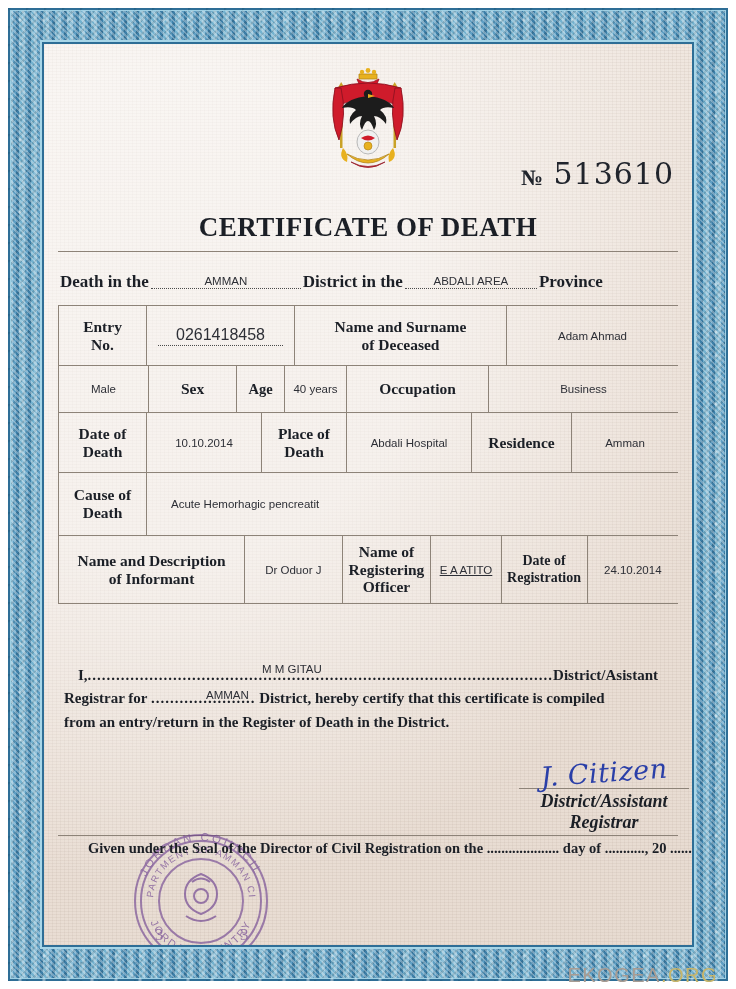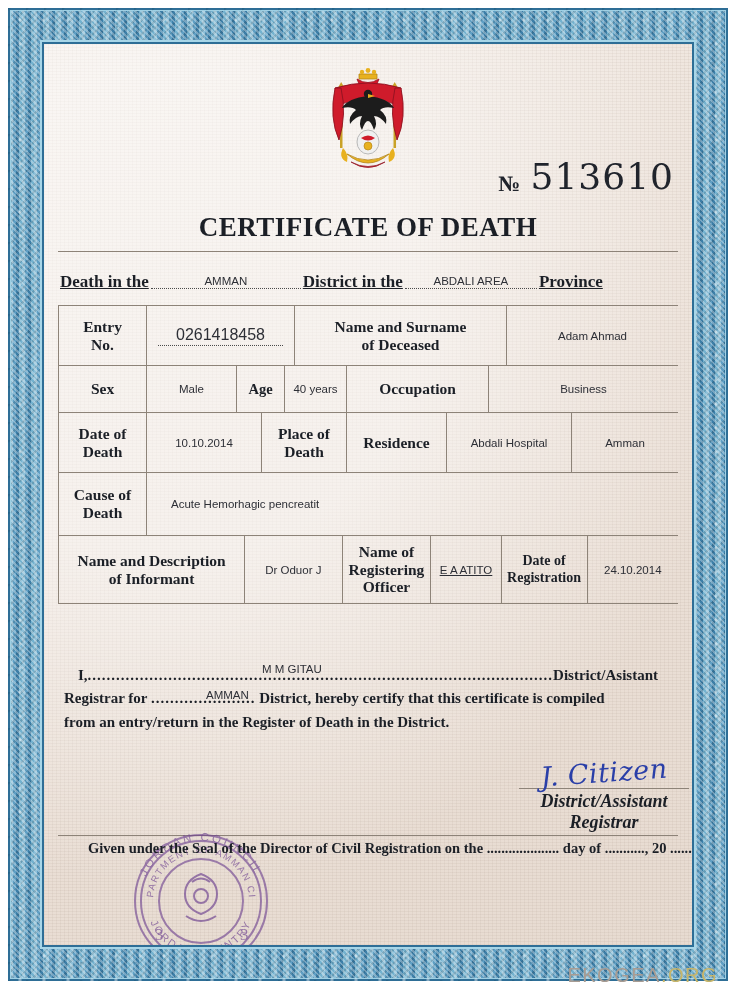--- a/index.html
+++ b/index.html
@@ -86,21 +86,21 @@
     gap: 10px;
     color: #20242c;
   }
   .serial .no-label {
     font-family: "Liberation Serif", serif;
     font-size: 22px;
     font-weight: bold;
   }
   .serial .no-value {
     font-family: "DejaVu Serif", serif;
-    font-size: 36px;
+    font-size: 30px;
     letter-spacing: 1px;
   }
 
   
   .title {
     position: absolute;
     left: 0; right: 0;
     top: 168px;
     text-align: center;
     font-family: "Liberation Serif", serif;
@@ -124,21 +124,21 @@
     left: 14px; right: 14px;
     top: 215px;
     height: 46px;
     display: flex;
     align-items: center;
     font-size: 17px;
     font-weight: bold;
     color: #1b1f26;
     white-space: nowrap;
   }
-  .districtline .lbl { padding: 0 2px; text-decoration: underline; }
+  .districtline .lbl { padding: 0 2px; }
   .fillfield {
     position: relative;
     display: inline-block;
     text-align: center;
     font-family: "Liberation Sans", sans-serif;
     font-weight: normal;
     font-size: 11.5px;
     color: #2d2f36;
     border-bottom: 1px dotted #4a4a4a;
     padding-bottom: 1px;
@@ -373,40 +373,40 @@
           <span class="dottedval">0261418458</span>
         </div>
         <div class="cell hdr" style="width:212px;flex-direction:column;">
           <span>Name and Surname</span>
           <span>of Deceased</span>
         </div>
         <div class="cell val" style="width:171px;border-right:none;">Adam Ahmad</div>
       </div>
 
       <div class="row r2">
+        <div class="cell val" style="width:90px;">Male</div>
         <div class="cell hdr" style="width:88px;">Sex</div>
-        <div class="cell val" style="width:90px;">Male</div>
         <div class="cell hdr" style="width:48px;font-size:14.5px;">Age</div>
         <div class="cell val" style="width:62px;">40 years</div>
         <div class="cell hdr" style="width:142px;">Occupation</div>
         <div class="cell val" style="width:189px;border-right:none;">Business</div>
       </div>
 
       <div class="row r3">
         <div class="cell hdr" style="width:88px;flex-direction:column;">
           <span>Date of</span>
           <span>Death</span>
         </div>
         <div class="cell val" style="width:115px;">10.10.2014</div>
         <div class="cell hdr" style="width:85px;flex-direction:column;align-items:center;">
           <span>Place of</span>
           <span>Death</span>
         </div>
+        <div class="cell val" style="width:125px;">Abdali Hospital</div>
         <div class="cell hdr" style="width:100px;">Residence</div>
-        <div class="cell val" style="width:125px;">Abdali Hospital</div>
         <div class="cell val" style="width:106px;border-right:none;">Amman</div>
       </div>
 
       <div class="row r4">
         <div class="cell hdr" style="width:88px;flex-direction:column;">
           <span>Cause of</span>
           <span>Death</span>
         </div>
         <div class="cell val left" style="width:531px;border-right:none;padding-left:24px;">Acute Hemorhagic pencreatit</div>
       </div>

